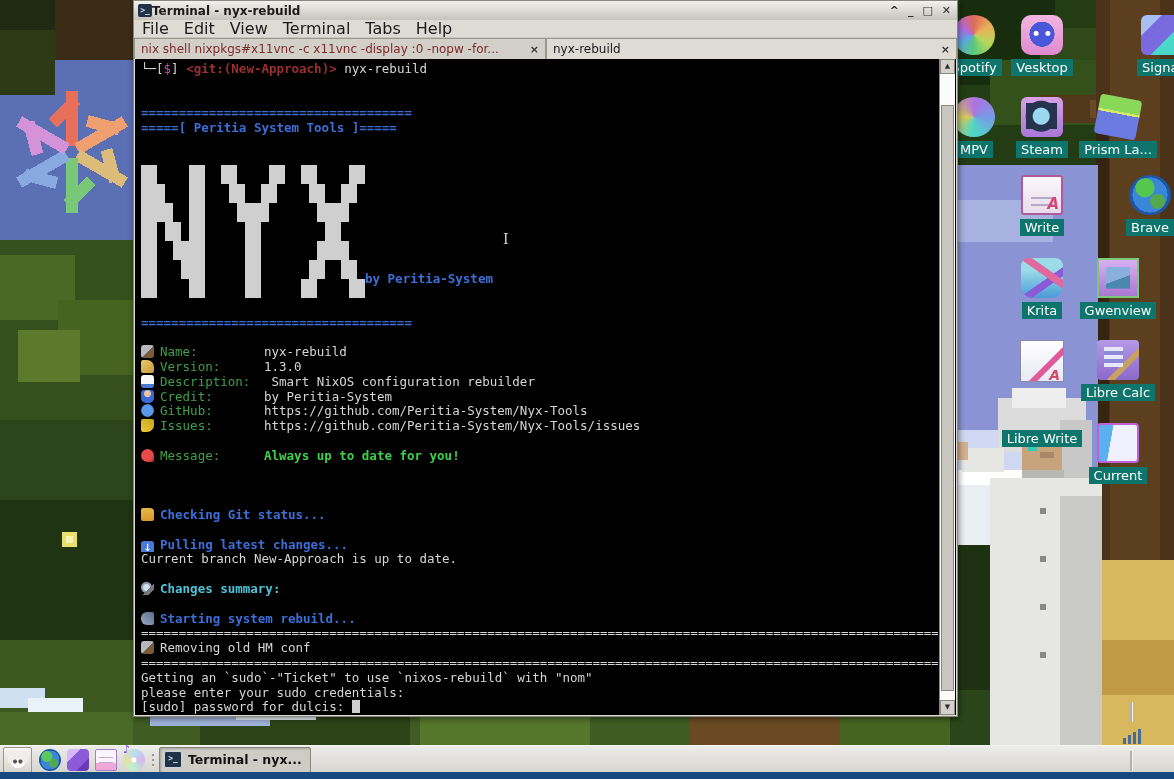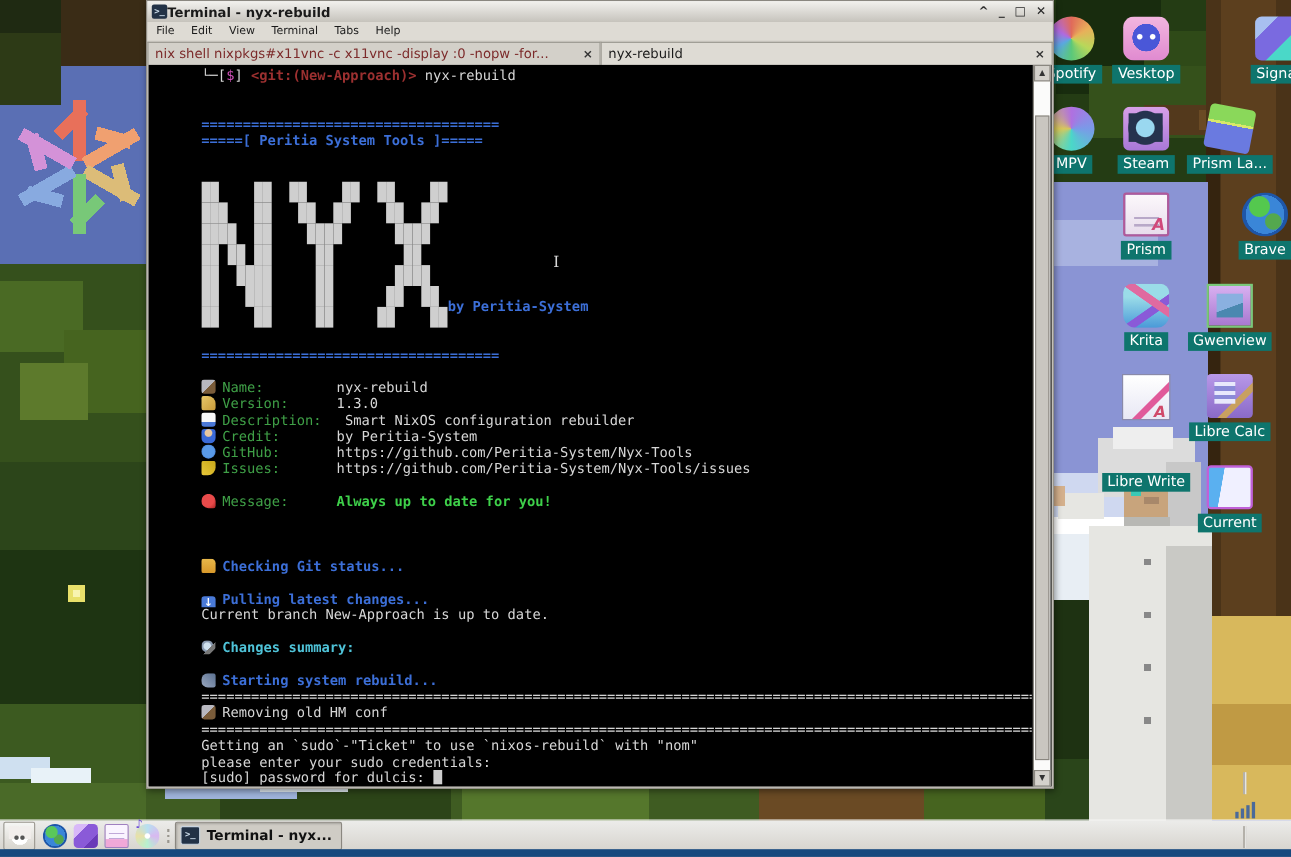--- a/index.html
+++ b/index.html
@@ -33,31 +33,31 @@
 
   
   .terminal-window{position:absolute;left:133px;top:0;width:825px;height:717px;z-index:3;
     background:#dcd9d2;border:1px solid #8a8780;box-shadow:1px 2px 6px rgba(0,0,0,.45);box-sizing:border-box;}
   .titlebar{height:19px;background:linear-gradient(#f2f1ee,#c6c3bc);display:flex;align-items:center;padding:0 4px;}
   .title-icon{width:14px;height:13px;background:#223246;border-radius:2px;color:#cfe0ee;font:bold 8px/13px "DejaVu Sans Mono",monospace;text-align:center;}
   .title-text{flex:1;text-align:left;font-weight:bold;font-size:12px;color:#1a1a1a;}
   .window-controls{display:flex;gap:9px;margin-right:2px;}
   .wbtn{font-size:11px;font-weight:bold;color:#2a2a2a;line-height:13px;cursor:default;}
   .menu-bar{height:17px;background:#dedbd4;display:flex;gap:15px;padding:0 8px;align-items:center;border-bottom:1px solid #cac7c0;}
-  .menu-item{font-size:10px;color:#1a1a1a;}
+  .menu-item{font-size:16px;color:#1a1a1a;}
   .tab-bar{height:21px;background:#c9c6bf;display:flex;align-items:stretch;}
   .tab{display:flex;align-items:center;padding:0 6px;font-size:12px;gap:6px;border:1px solid #9a978f;border-bottom:none;background:#d3d0c9;}
   .tab:first-child{width:398px;color:#7c2a2a;}
   .tab.active{flex:1;background:#dedbd4;color:#1a1a1a;}
   .tab-label{overflow:hidden;white-space:nowrap;flex:0 1 auto;}
   .tab.active .tab-label{flex:1;}
   .tab-close{font-weight:bold;color:#333;font-size:11px;margin-left:auto;}
 
   .terminal-content{position:absolute;left:1px;right:1px;top:58px;bottom:1px;background:#000;overflow:hidden;}
-  .terminal-output{position:absolute;left:6px;top:3px;right:18px;bottom:0;overflow:hidden;margin-left:42px;}
+  .terminal-output{position:absolute;left:6px;top:3px;right:18px;bottom:0;overflow:hidden;}
   .line{white-space:pre;font:12.5px/14.8px "DejaVu Sans Mono",monospace;height:14.8px;overflow:hidden;color:#d6d6d6;}
   .sepline{letter-spacing:0;}
   .t-fg{color:#d6d6d6;}
   .t-blue{color:#3c6fd8;font-weight:bold;}
   .t-cyan{color:#4fc3d8;font-weight:bold;}
   .t-green{color:#3fa047;}
   .t-bgreen{color:#3ed04a;font-weight:bold;}
   .t-mag{color:#d050b8;}
   .t-git{color:#9c3030;font-weight:bold;}
   .ilabel{display:inline-block;width:104px;}
@@ -224,21 +224,21 @@
     <div class="desktop-icon" style="left: 1004px; top: 15px;">
       <div class="di-img vesktop-icon"></div>
       <span class="di-label">Vesktop</span>
     </div>
     <div class="desktop-icon" style="left: 1004px; top: 97px;">
       <div class="di-img steam-icon"></div>
       <span class="di-label">Steam</span>
     </div>
     <div class="desktop-icon" style="left: 1004px; top: 175px;">
       <div class="di-img okular-icon"></div>
-      <span class="di-label">Prism</span>
+      <span class="di-label">Write</span>
     </div>
     <div class="desktop-icon" style="left: 1004px; top: 258px; text-align: right;">
       <div class="di-img krita-icon"></div>
       <span class="di-label">Krita</span>
     </div>
     <div class="desktop-icon" style="left: 1004px; top: 340px; gap: 44px;">
       <div class="di-img librewrite-icon"></div>
       <span class="di-label">Libre Write</span>
     </div>
     <div class="desktop-icon" style="left: 1124px; top: 15px;">

